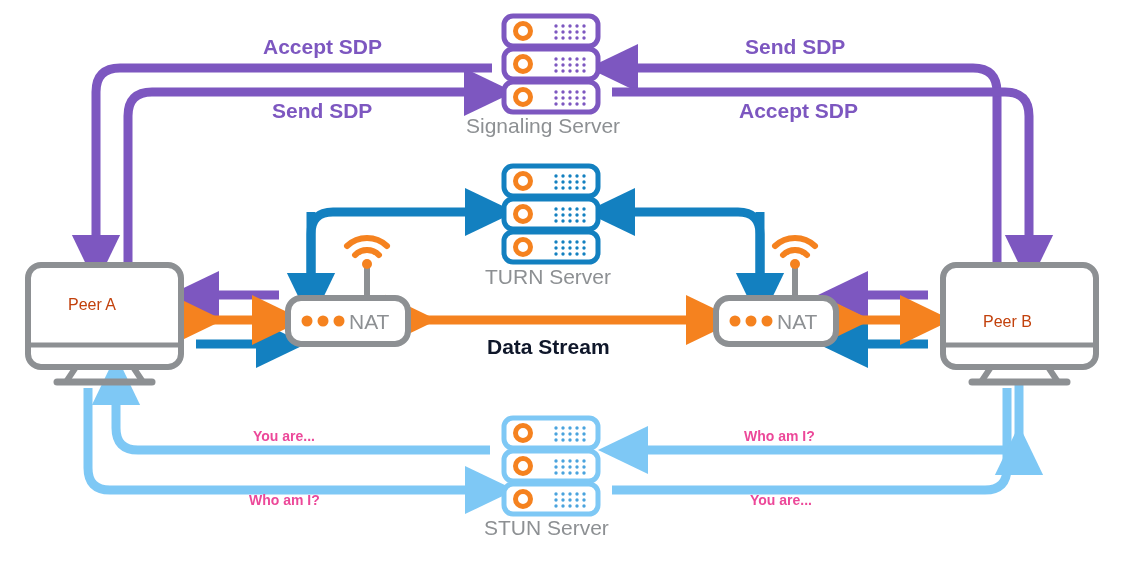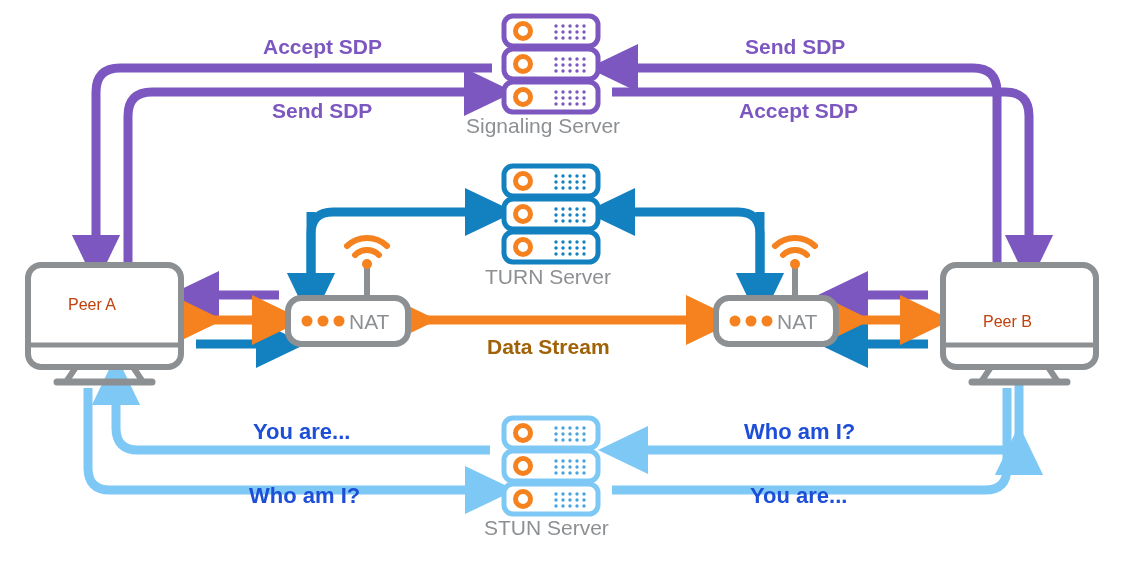--- a/index.html
+++ b/index.html
@@ -13,22 +13,22 @@
   #stage{position:absolute;inset:0;width:1125px;height:453px;}
   svg.layer{position:absolute;left:0;top:0;width:1125px;height:585px;}
 
   .lbl{
     position:absolute;
     font-weight:bold;
     white-space:nowrap;
     line-height:1;
   }
   .lbl-purple{color:#7d57c0;font-size:21px;}
-  .lbl-orange{color:#a16207;font-size:21px;}
-  .lbl-ltblue{color:#1d4ed8;font-size:22px;}
+  .lbl-orange{color:#0f172a;font-size:21px;}
+  .lbl-ltblue{color:#ec4899;font-size:14px;margin-top:8px;}
   .lbl-gray{color:#8d9093;font-size:21px;font-weight:normal;}
   .lbl-peer{color:#c2410c;font-size:16px;font-weight:normal;}
   .lbl-nat{color:#8d9093;font-size:21px;font-weight:normal;}
 </style>
 </head>
 <body>
 
 <div id="stage">
 
   <svg class="layer" viewBox="0 0 1125 585">

